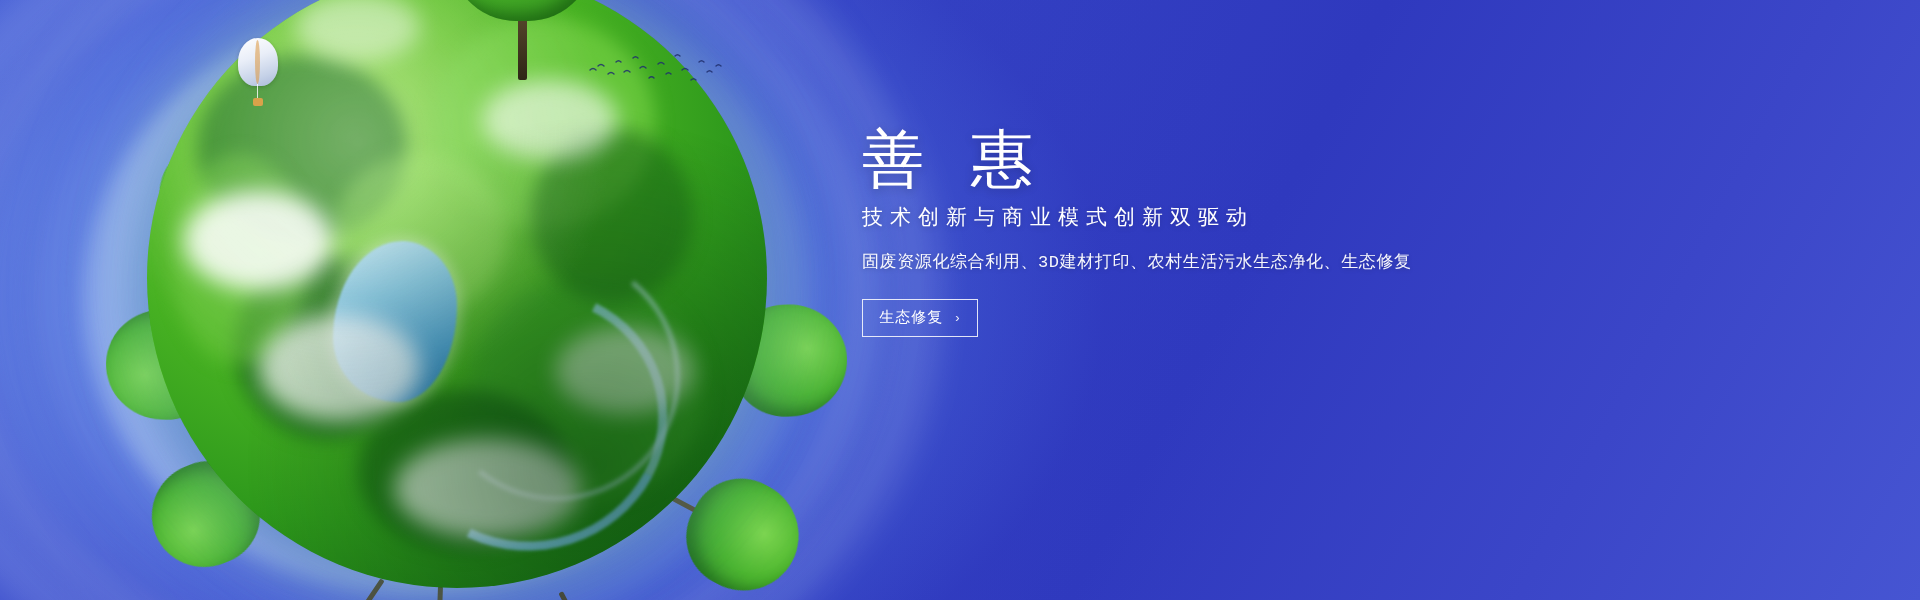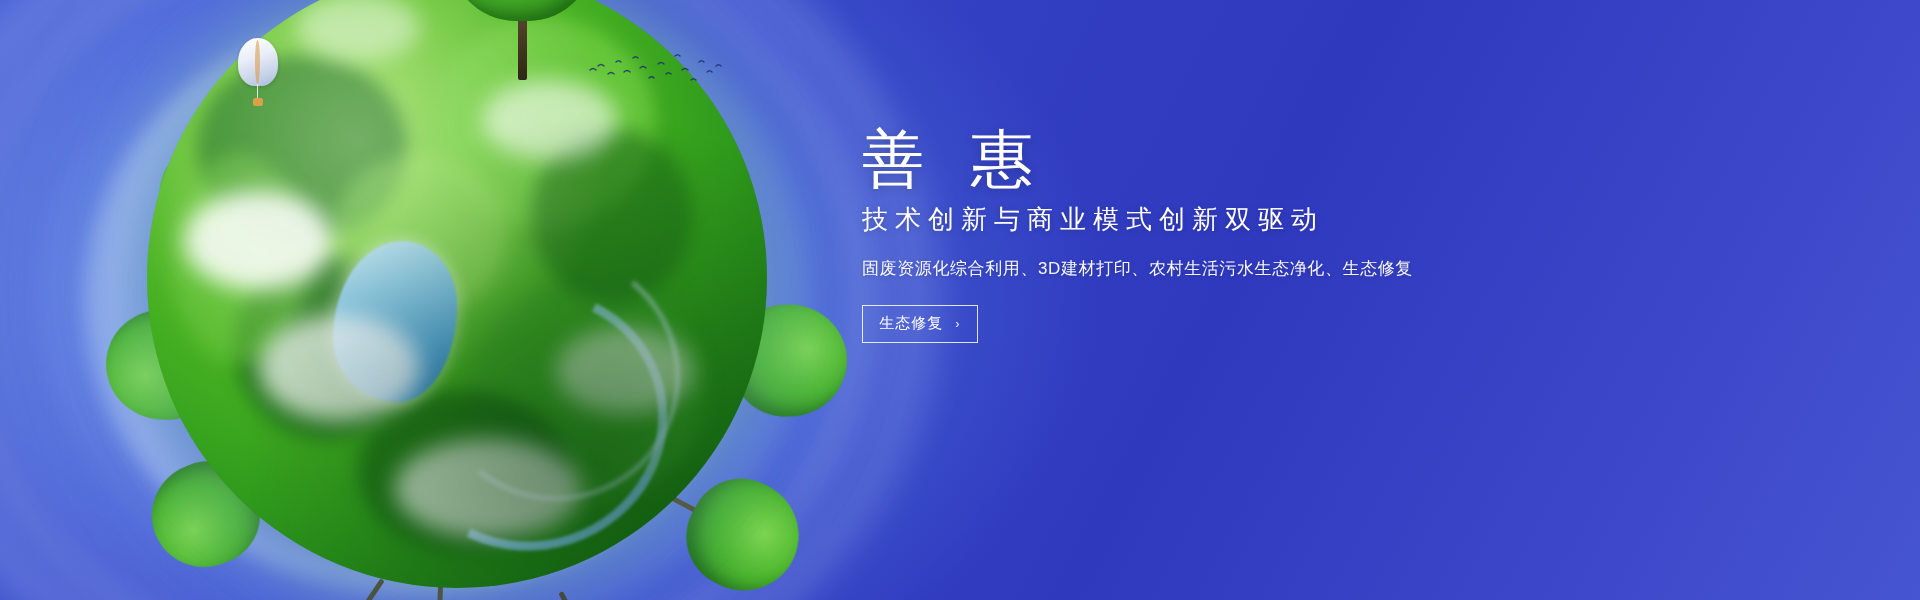--- a/index.html
+++ b/index.html
@@ -226,36 +226,37 @@
     line-height: 1;
     font-weight: 400;
     letter-spacing: 6px;
     padding-bottom: 6px;
     margin-left: 6px;
   }
   .hl-gap { width: 46px; }
 
   .subtitle {
     color: #ffffff;
-    font-size: 26px;
+    font-size: 21px;
     letter-spacing: 7px;
     font-weight: 400;
     line-height: 1.2;
     text-shadow: 0 1px 6px rgba(0,0,0,0.20);
     margin-bottom: 22px;
     white-space: nowrap;
   }
   .desc {
     color: rgba(255,255,255,0.96);
     font-size: 17px;
     letter-spacing: 0.6px;
     line-height: 1.4;
     text-shadow: 0 1px 5px rgba(0,0,0,0.20);
     margin-bottom: 24px;
     white-space: nowrap;
+    font-family: Liberation Mono, monospace;
   }
   .cta {
     display: inline-flex;
     align-items: center;
     justify-content: center;
     gap: 12px;
     width: 116px;
     height: 38px;
     border: 1px solid rgba(255,255,255,0.85);
     background: transparent;

